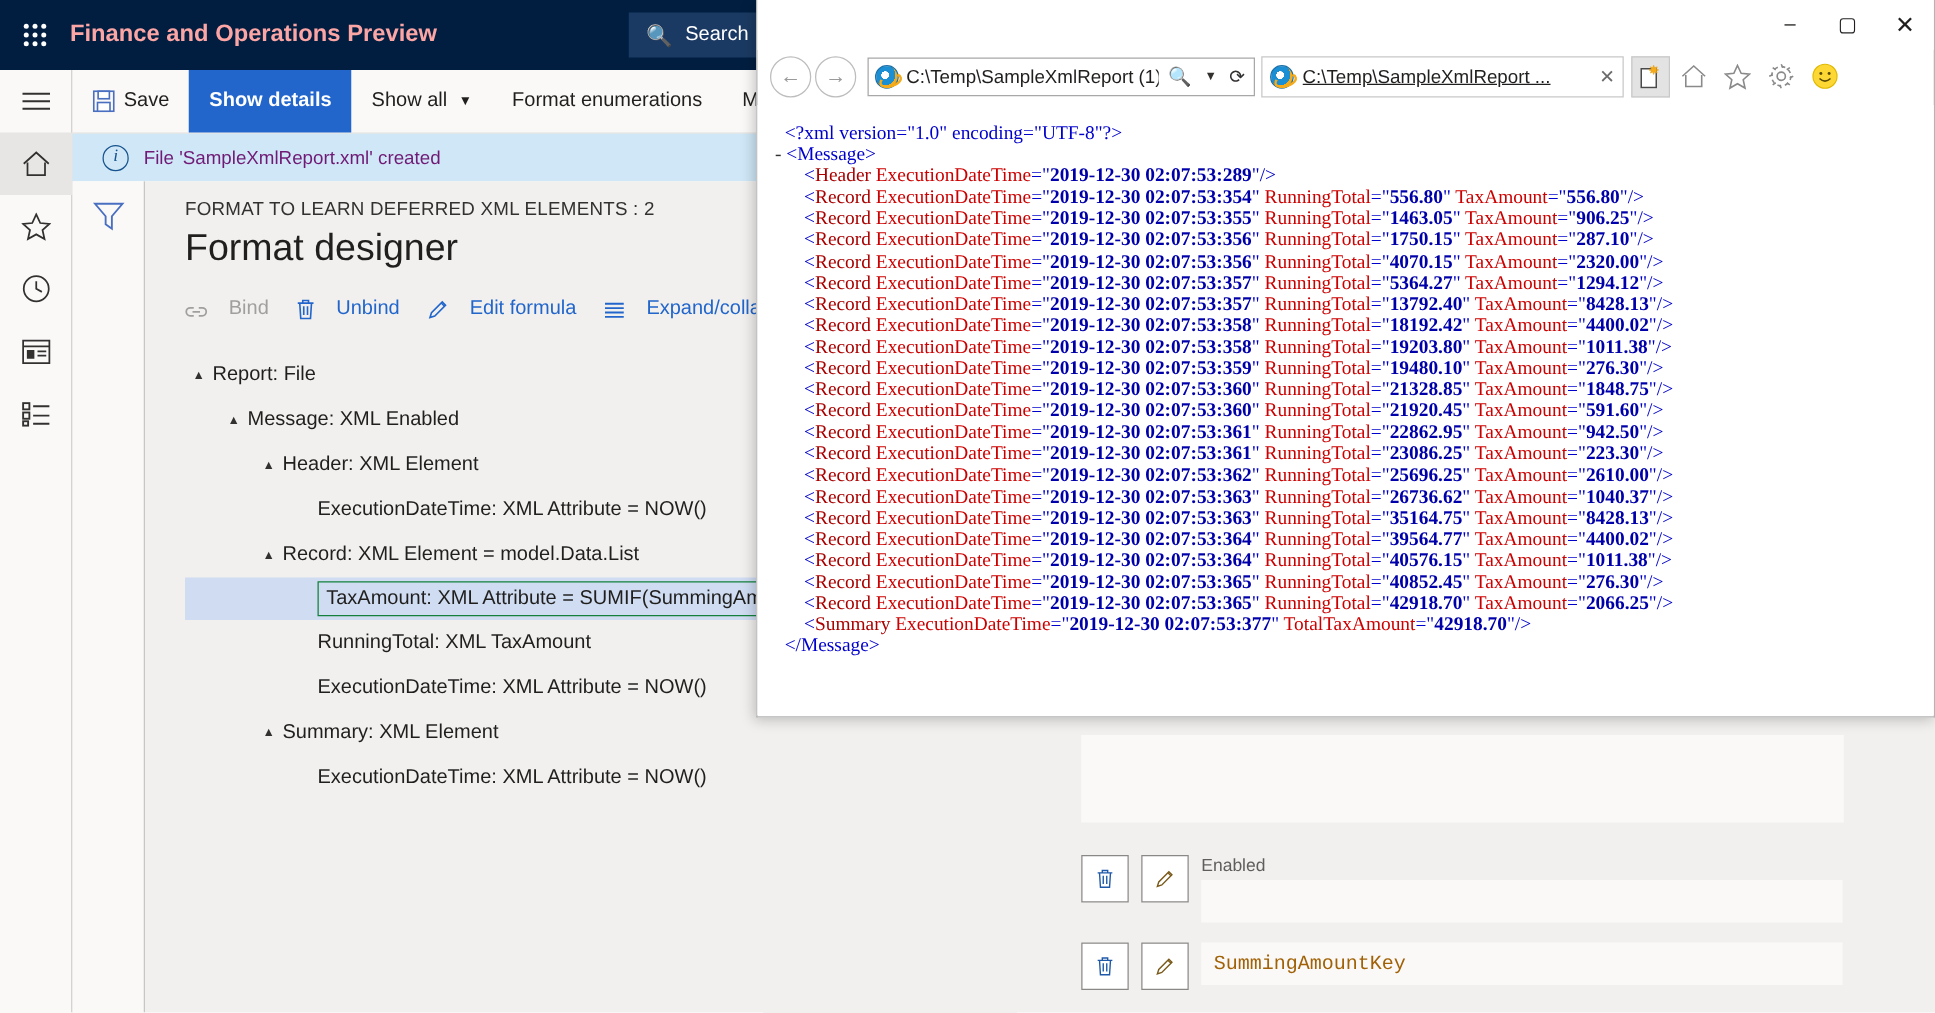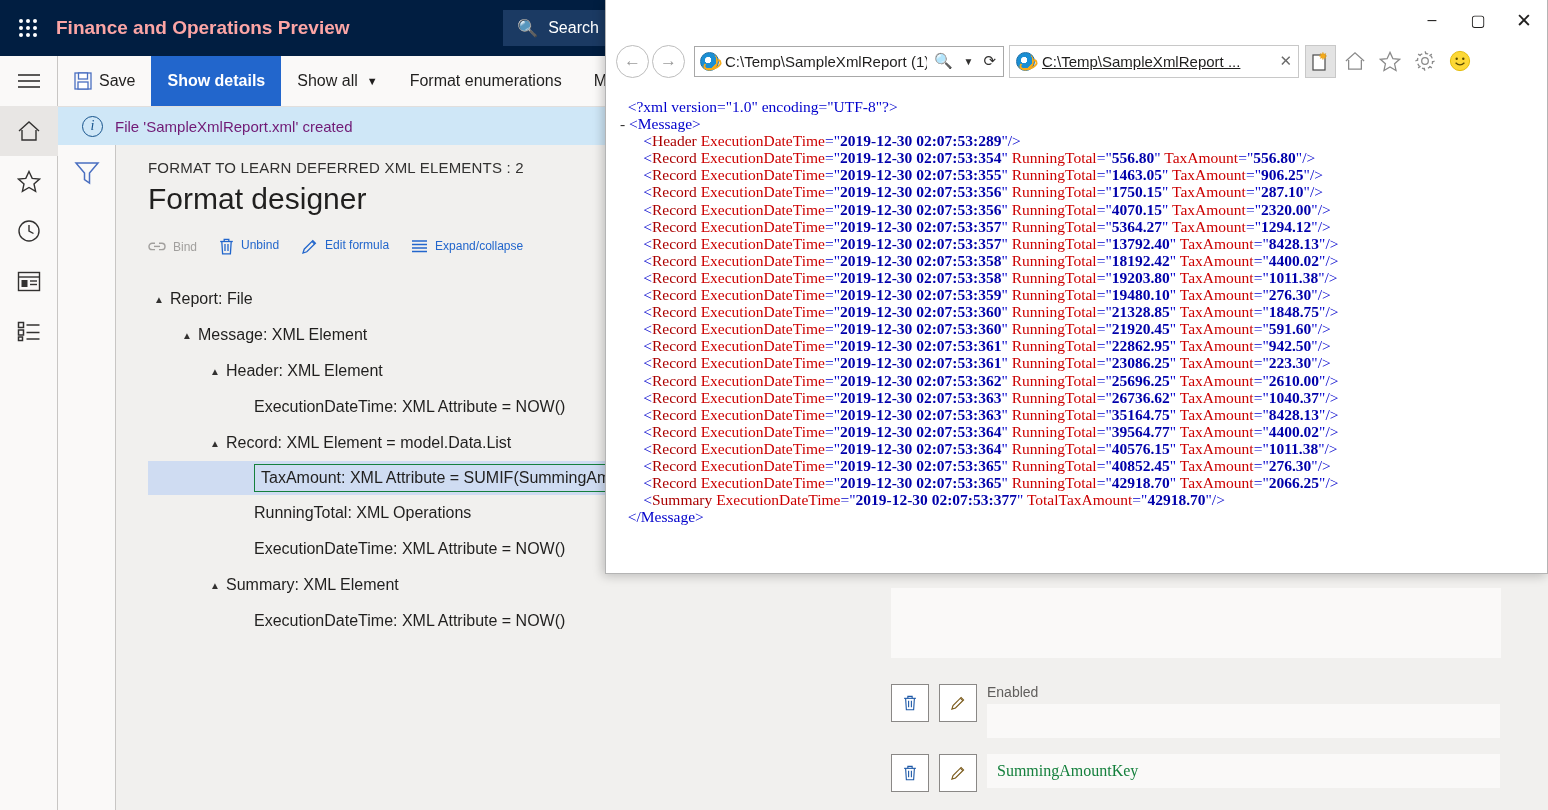--- a/index.html
+++ b/index.html
@@ -82,59 +82,59 @@
 
   
   .content {
     position: absolute; left: 116px; top: 145px; width: 1432px; height: 665px;
     background: #f1f0ee; padding: 14px 0 0 32px;
   }
   .eyebrow { font-size: 15px; color: #323130; letter-spacing: .2px; }
   .page-title { font-size: 30px; color: #201f1e; margin-top: 6px; font-weight: normal; }
 
   .actionbar { display: flex; align-items: center; gap: 22px; margin-top: 22px; }
-  .action { display: flex; align-items: flex-start; gap: 7px; font-size: 12px; color: #2266cc; cursor: pointer; }
+  .action { display: flex; align-items: flex-end; gap: 17px; font-size: 16px; color: #2266cc; cursor: pointer; }
   .action.disabled { color: #a19f9d; cursor: default; }
 
   .tree { margin-top: 26px; }
   .node { display: flex; align-items: center; height: 36px; font-size: 16px; color: #201f1e; cursor: pointer; }
   .node .tri {
     width: 22px; font-size: 10px; color: #323130; flex: 0 0 22px;
     display: flex; align-items: center; justify-content: center;
   }
   .node .tri.blank { color: transparent; }
   .node .lbl { white-space: nowrap; }
   .node.sel {
     background: #cfdcf2; width: 470px; height: 34px;
   }
   .node.sel .lbl {
     border: 1px solid #15803d; background: #cfdcf2; padding: 4px 6px;
     width: 430px; overflow: hidden;
   }
 
   
   .props {
-    position: absolute; left: 877px; top: 574px; width: 658px; height: 176px;
+    position: absolute; left: 851px; top: 574px; width: 658px; height: 176px;
     background: #f1f0ee;
   }
   .prop-blank {
     position: absolute; left: 14px; top: 14px; width: 610px; height: 70px;
     background: #faf9f8;
   }
   .prop-row { position: absolute; display: flex; align-items: flex-start; gap: 10px; }
   .icobtn {
     width: 38px; height: 38px; border: 1px solid #8a8886; background: #ffffff;
     display: flex; align-items: center; justify-content: center; cursor: pointer;
   }
   .prop-field { display: flex; flex-direction: column; }
   .prop-label { font-size: 14px; color: #605e5c; margin-bottom: 4px; }
   .prop-input {
     width: 513px; height: 34px; background: #faf9f8; border: none;
-    font-size: 16px; color: #15803d; padding: 0 10px;
-    font-family: Liberation Serif, serif;
+    font-size: 16px; color: #a16207; padding: 0 10px;
+    font-family: Liberation Mono, monospace;
   }
 
   
   .ie-win {
     position: absolute; left: 605px; top: 0; width: 943px; height: 574px;
     background: #ffffff; border: 1px solid #b4b4b4; border-top: none;
     box-shadow: -2px 2px 10px rgba(0,0,0,.22);
   }
   .ie-titlebar {
     position: absolute; top: 0; left: 0; width: 941px; height: 40px; background: #ffffff;
@@ -356,41 +356,41 @@
         </div>
       </div>
 
       <div class="tree" id="tree-root">
           <div class="node" style="padding-left: 0px;">
             <span class="tri">▲</span>
             <span class="lbl">Report: File</span>
           </div>
           <div class="node" style="padding-left: 28px;">
             <span class="tri">▲</span>
-            <span class="lbl">Message: XML Element</span>
+            <span class="lbl">Message: XML Enabled</span>
           </div>
           <div class="node" style="padding-left: 56px;">
             <span class="tri">▲</span>
             <span class="lbl">Header: XML Element</span>
           </div>
           <div class="node" style="padding-left: 84px;">
             <span class="tri blank">·</span>
             <span class="lbl">ExecutionDateTime: XML Attribute = NOW()</span>
           </div>
           <div class="node" style="padding-left: 56px;">
             <span class="tri">▲</span>
             <span class="lbl">Record: XML Element = model.Data.List</span>
           </div>
           <div class="node sel" style="padding-left: 84px;">
             <span class="tri blank">·</span>
             <span class="lbl">TaxAmount: XML Attribute = SUMIF(SummingAm</span>
           </div>
           <div class="node" style="padding-left: 84px;">
             <span class="tri blank">·</span>
-            <span class="lbl">RunningTotal: XML Operations</span>
+            <span class="lbl">RunningTotal: XML TaxAmount</span>
           </div>
           <div class="node" style="padding-left: 84px;">
             <span class="tri blank">·</span>
             <span class="lbl">ExecutionDateTime: XML Attribute = NOW()</span>
           </div>
           <div class="node" style="padding-left: 56px;">
             <span class="tri">▲</span>
             <span class="lbl">Summary: XML Element</span>
           </div>
           <div class="node" style="padding-left: 84px;">

